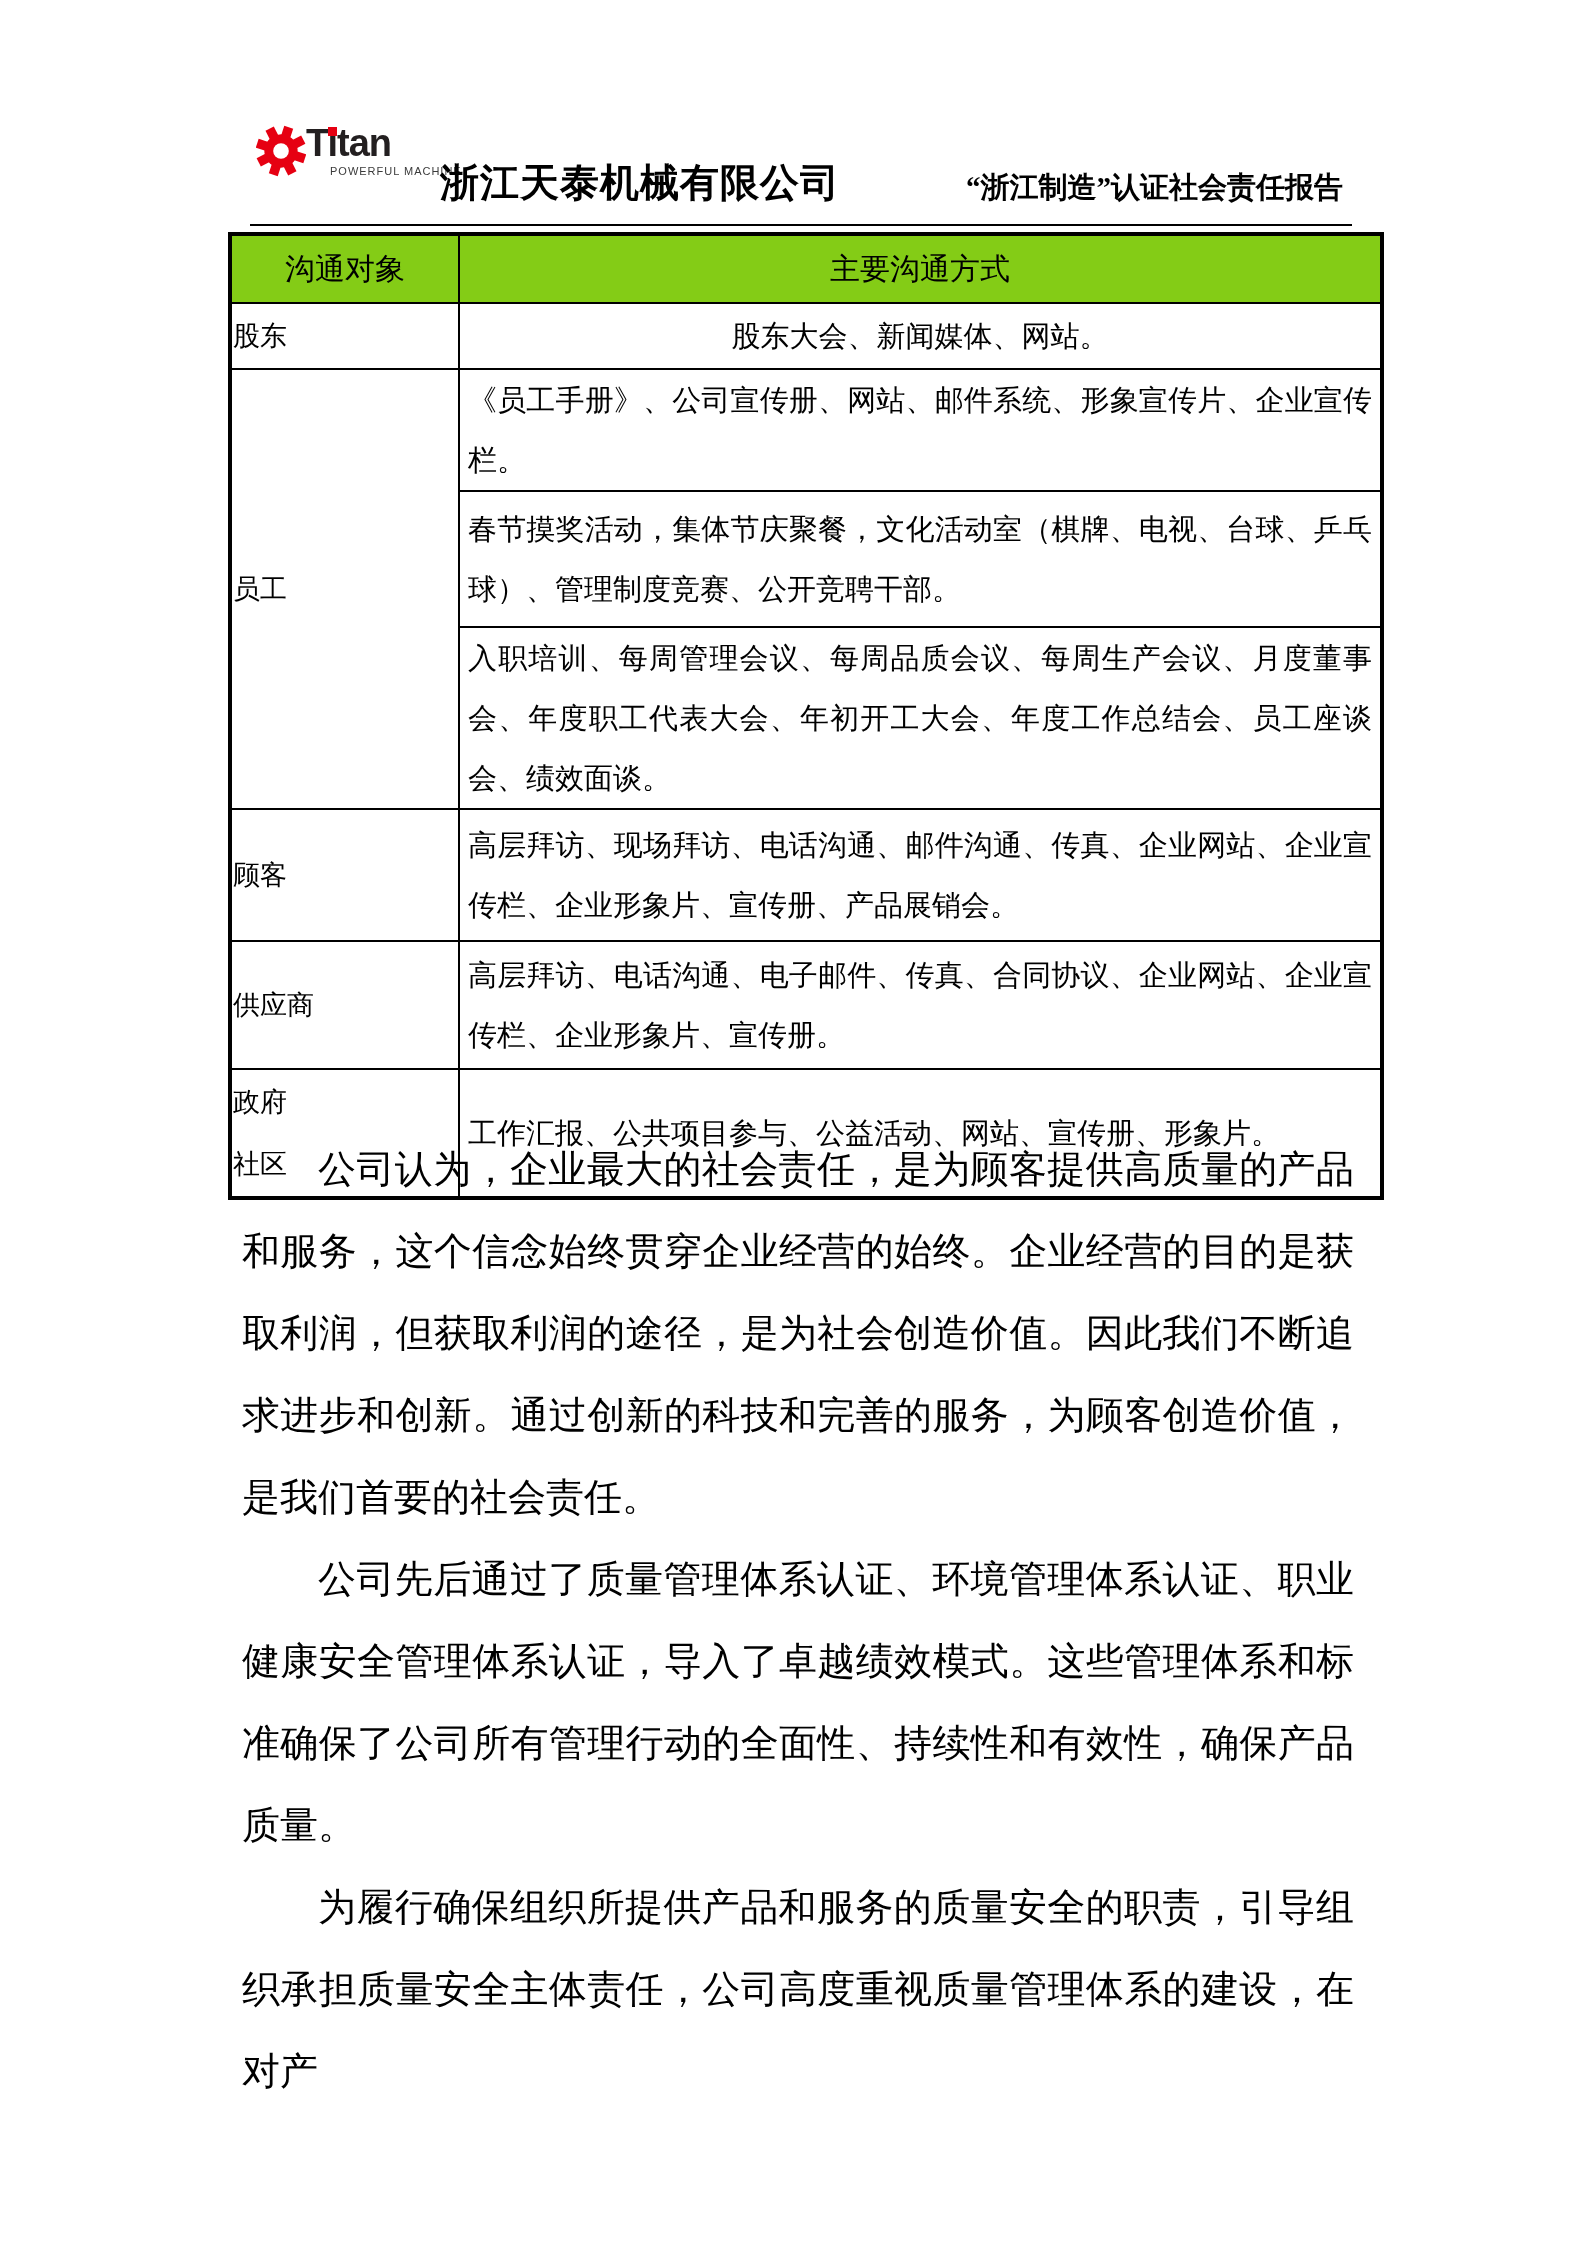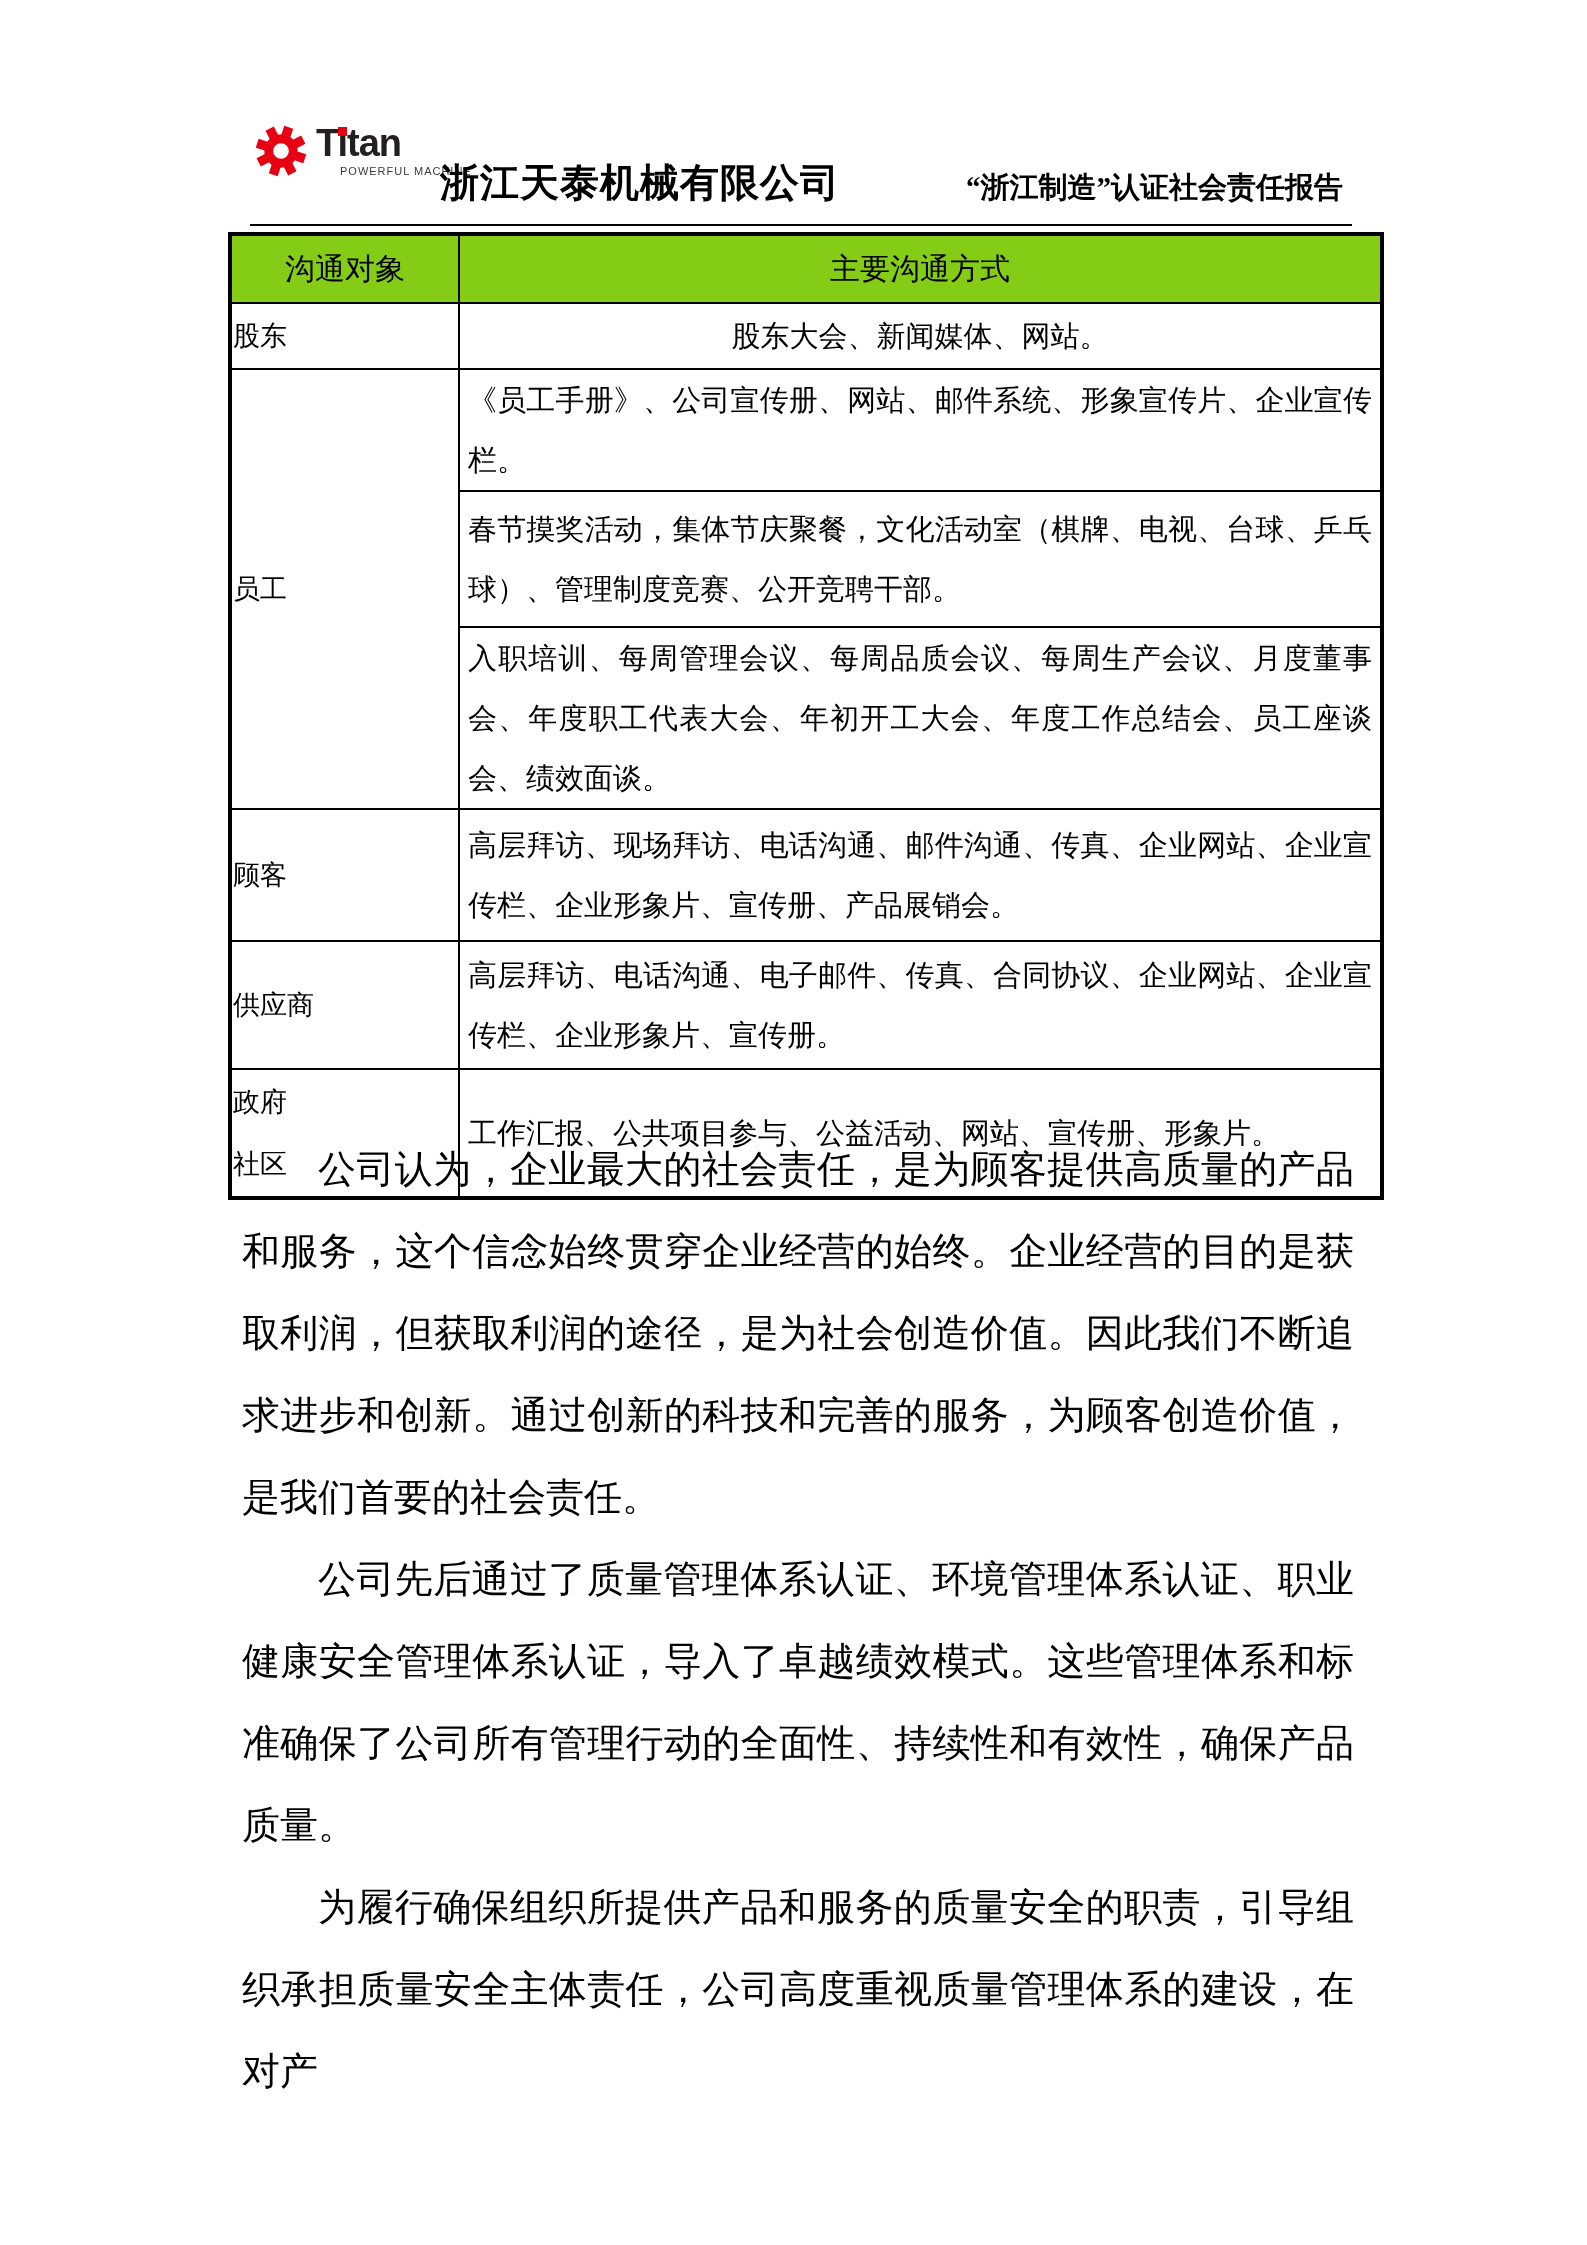--- a/index.html
+++ b/index.html
@@ -2,21 +2,21 @@
 <html style="--accent: #e60012;"><head>
 <meta charset="utf-8">
 <style>
   html,body{margin:0;padding:0;background:#888;}
   .page{
     position:relative; width:1587px; height:2245px; margin:0 auto;
     background:#fff; overflow:hidden; color:#000;
     font-family:"Liberation Serif","DejaVu Serif",serif;
   }
   
-  .logo{position:absolute; left:256px; top:124px; display:flex; gap:10px; align-items:center;}
+  .logo{position:absolute; left:256px; top:124px; display:flex; align-items:center;}
   .gear{width:50px; height:52px; color:var(--accent,#e60012);}
   .brand-col{display:flex; flex-direction:column;}
   .brand-word{
     position:relative; font-family:"Liberation Sans","DejaVu Sans",sans-serif;
     font-weight:700; font-size:38px; line-height:38px; color:#231f20; letter-spacing:-1px;
   }
   .brand-dot{position:absolute; left:22px; top:3px; width:9px; height:9px; background:var(--accent,#e60012);}
   .brand-tagline{
     font-family:"Liberation Sans","DejaVu Sans",sans-serif; font-size:11px; letter-spacing:1px;
     color:#3a3a3a; margin-top:3px; white-space:nowrap;margin-left:24px;

